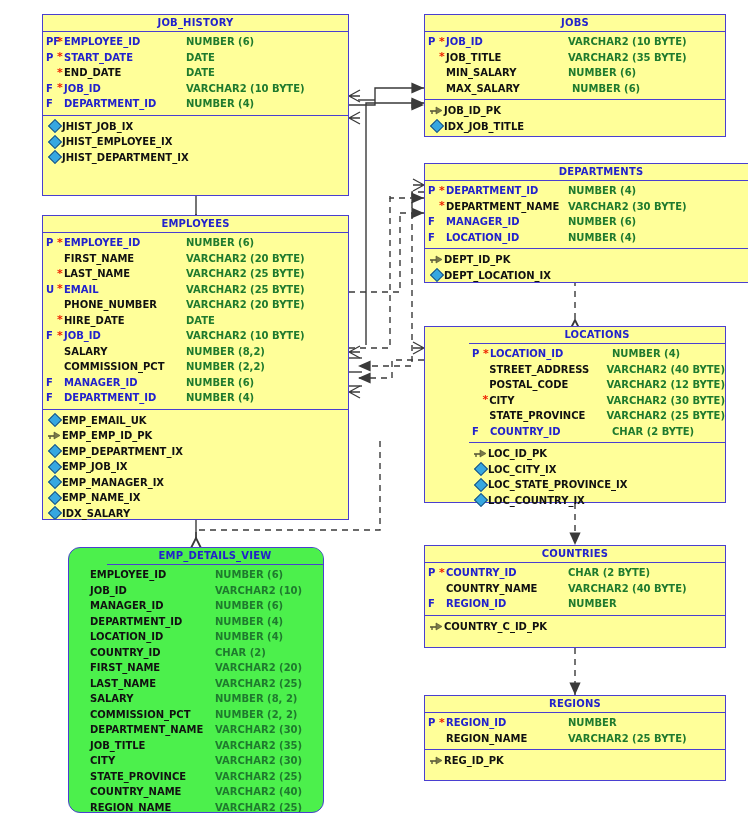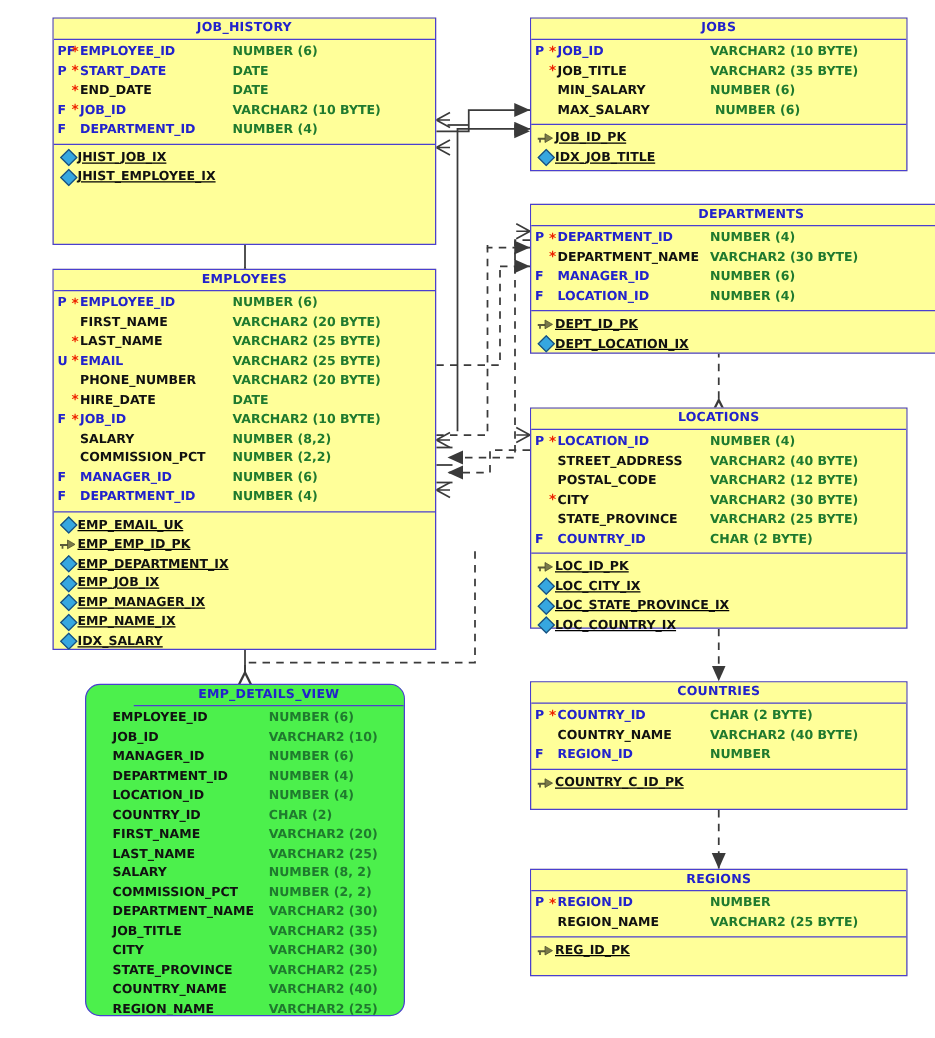--- a/index.html
+++ b/index.html
@@ -28,21 +28,21 @@
     color:#2222cc;
     font-size:10px;
     font-weight:bold;
     letter-spacing:.2px;
     padding:2px 0 3px 0;
     border-bottom:1.5px solid #4a3fd0;
     background:inherit;
   }
   .entity.view .ent-title{border-bottom:1.5px solid #4a3fd0;margin-left:38px;}
   .cols{padding:2px 0 3px 0;}
-  .idx-sec{border-top:1.5px solid #4a3fd0;padding:3px 0 4px 0;text-decoration:underline;}
+  .idx-sec{border-top:1.5px solid #4a3fd0;padding:3px 0 4px 0;}
 
   .col{
     display:flex;align-items:center;
     height:15.5px;line-height:15.5px;
     font-size:10px;font-weight:bold;
     white-space:nowrap;
   }
   .k{width:13px;text-align:left;padding-left:3px;color:#2222cc;font-size:10px;font-weight:bold;box-sizing:border-box;}
   .ast{width:8px;text-align:center;color:#ee2200;font-size:11px;font-weight:bold;line-height:10px;}
   .cname{color:#111111;}
@@ -173,20 +173,26 @@
             <span class="diamond"></span>
           </span>
           <span>JHIST_JOB_IX</span>
         </div>
         <div class="idx">
           <span class="ic">
             <span class="diamond"></span>
           </span>
           <span>JHIST_EMPLOYEE_IX</span>
         </div>
+        <div class="idx">
+          <span class="ic">
+            <span class="diamond"></span>
+          </span>
+          <span>JHIST_DEPARTMENT_IX</span>
+        </div>
       </div>
   </div>
 
   <div class="entity" style="left:424px;top:14px;width:302px;height:123px;">
     <div class="ent-title">JOBS</div>
     <div class="cols">
         <div class="col">
           <span class="k">P</span>
           <span class="ast">*</span>
           <span class="cname keyed" style="width: 122px;">JOB_ID</span>
@@ -392,21 +398,21 @@
         </div>
         <div class="idx">
           <span class="ic">
             <span class="diamond"></span>
           </span>
           <span>DEPT_LOCATION_IX</span>
         </div>
       </div>
   </div>
 
-  <div class="entity" style="left:424px;top:326px;width:302px;height:177px;">
+  <div class="entity" style="left:424px;top:326px;width:302px;height:177px;padding-left:44px;">
     <div class="ent-title">LOCATIONS</div>
     <div class="cols">
         <div class="col">
           <span class="k">P</span>
           <span class="ast">*</span>
           <span class="cname keyed" style="width: 122px;">LOCATION_ID</span>
           <span class="ctype">NUMBER (4)</span>
         </div>
         <div class="col">
           <span class="k"></span>

